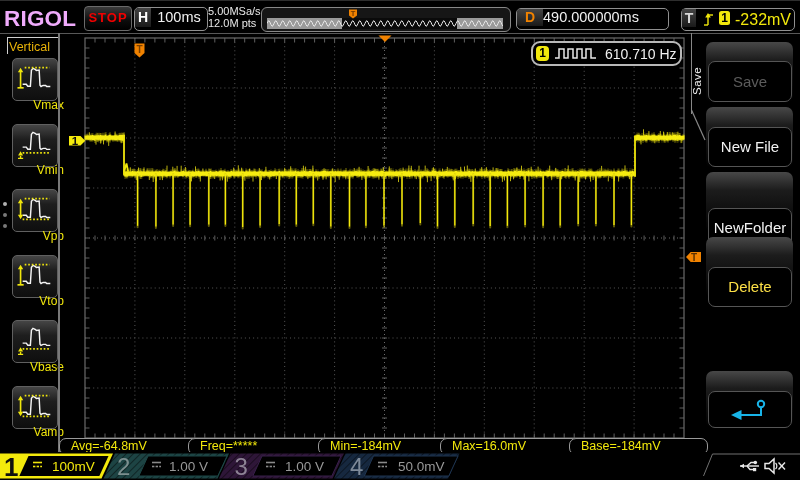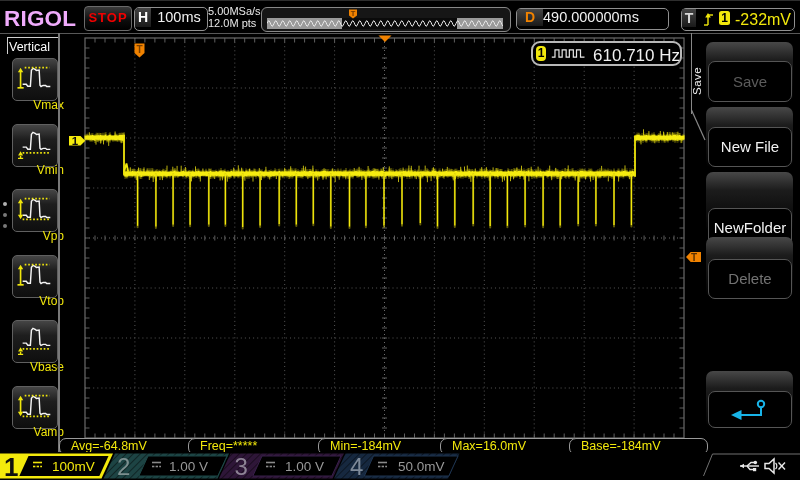--- a/index.html
+++ b/index.html
@@ -16,21 +16,21 @@
 .dval{position:absolute;left:26px;top:0;right:0;text-align:left;color:#f0f0f0;font-size:14.5px;line-height:17px}
 .tbox{left:681px;top:8px;width:112px;height:21px;border:1.5px solid #909090;border-radius:5px;background:#000;display:flex}
 .tkey{width:14px;height:18px;background:linear-gradient(#444,#1a1a1a);color:#d8d8d8;font-weight:bold;font-size:14px;text-align:center;line-height:18px}
 .tch{width:11px;height:14px;margin:2px 0 0 4px;background:#f2e80c;border-radius:2.5px;color:#000;font-weight:bold;font-size:12px;text-align:center;line-height:14px}
 .tval{margin:1.5px 0 0 5px;color:#f2e80c;font-size:16px;line-height:17px}
 .lbtn{position:absolute;left:12px;width:41px;height:38px;border:1px solid #606060;border-radius:5px;background:linear-gradient(#454545,#1e1e1e 35%,#0e0e0e);z-index:2;padding:3px 0 0 3px}
 .llab{position:absolute;left:0;width:64px;text-align:right;color:#f0e60c;font-size:12px;z-index:2}
 .dot{position:absolute;left:3px;width:4px;height:4px;border-radius:50%;background:#787878;z-index:3}
 .freq{left:531px;top:41px;width:147px;height:21px;border:2px solid #b8b8b8;border-radius:9px;background:#000;display:flex;z-index:2}
 .fch{width:13px;height:15px;margin:3px 0 0 3px;background:#f2e80c;border-radius:4px;color:#000;font-weight:bold;font-size:12px;text-align:center;line-height:15px}
-.fval{margin:3px 0 0 5px;color:#f0f0f0;font-size:17px;white-space:nowrap}
+.fval{margin:3px 0 0 5px;color:#f0f0f0;font-size:14px;white-space:nowrap}
 .rsec{position:absolute;left:706px;width:87px;border-radius:7px;background:linear-gradient(#484848,#1c1c1c 30%,#0c0c0c 70%,#000);z-index:2}
 .rbtn{position:absolute;left:2px;width:82px;background:#000;border:1.5px solid #555;border-radius:7px;font-size:15px;display:flex;align-items:center;justify-content:center}
 .pill{position:absolute;top:438px;height:15px;border:1px solid #9a9a9a;border-radius:7px;background:#000;color:#f2e80c;font-size:12.5px;line-height:14px;padding-left:11px;z-index:3}
 .vert{left:0;top:33.5px;width:59px;height:419px;background:#000;z-index:2}
 </style></head>
 <body>
 <svg class="abs" style="left:0;top:0;z-index:1" width="800" height="480" viewBox="0 0 800 480">
 <line x1="134.9" y1="38" x2="134.9" y2="438" stroke="#565656" stroke-width="1" stroke-dasharray="1 3.1"></line>
     <line x1="184.8" y1="38" x2="184.8" y2="438" stroke="#565656" stroke-width="1" stroke-dasharray="1 3.1"></line>
     <line x1="234.8" y1="38" x2="234.8" y2="438" stroke="#565656" stroke-width="1" stroke-dasharray="1 3.1"></line>
@@ -569,21 +569,21 @@
 </g>
 
 <g>
 <path d="M701,252 v10 h-10.3 l-4.7,-5 l4.7,-5 Z" fill="#f08200"></path>
 <text x="694" y="261" font-size="10" font-weight="bold" fill="#5a3000" text-anchor="middle">T</text>
 </g>
 </svg>
 <div class="abs vert"></div>
 <div class="abs" style="left:7px;top:37px;width:52px;height:1.2px;background:#d0d0d0;z-index:2"></div>
 <div class="abs" style="left:7px;top:37px;width:1.2px;height:17px;background:#d0d0d0;z-index:2"></div>
-<div class="abs" style="left:9px;top:39.5px;color:#ffffff;font-size:12.5px;z-index:2">Vertical</div>
+<div class="abs" style="left:9px;top:39.5px;color:#eab308;font-size:12.5px;z-index:2">Vertical</div>
 <div class="lbtn" style="top:58px"><svg width="36" height="31" viewBox="0 0 34 30">
       <path d="M6,21.5 h3.5 l1.5,2 h2.5 l1,-15.5 l1.5,-1.8 l2.5,1.2 l0.8,0.8 l2.7,-0.4 l0.8,14.7 l1,1.2 l2,-1 h2.5 l1,1 h3.5" fill="none" stroke="#f4f4f4" stroke-width="1.4"></path>
       <line x1="8" y1="5.5" x2="32" y2="5.5" stroke="#f0e60c" stroke-width="1.6" stroke-dasharray="1.6 1.8"></line>
       <g stroke="#f0e60c" stroke-width="1.6">
         <line x1="4" y1="8.5" x2="4" y2="25"></line>
         <line x1="1" y1="25" x2="7" y2="25"></line>
       </g>
       <path d="M4,5.5 l-2.6,4.5 h5.2 Z" fill="#f0e60c"></path>
     </svg></div>
 <div class="llab" style="top:97.5px">Vmax</div>
@@ -696,21 +696,21 @@
 <div class="rsec" style="top:41.5px;height:61px">
 <div class="rbtn" style="top:19px;height:39px;color:#5c5c5c">Save</div>
 </div>
 <div class="rsec" style="top:106.5px;height:61px">
 <div class="rbtn" style="top:20px;height:38px;color:#f2f2f2">New File</div>
 </div>
 <div class="rsec" style="top:171.5px;height:61px">
 <div class="rbtn" style="top:36px;height:38px;color:#f2f2f2">NewFolder</div>
 </div>
 <div class="rsec" style="top:236.5px;height:61px">
-<div class="rbtn" style="top:22px;height:38px;color:#737373">Delete</div>
+<div class="rbtn" style="top:30px;height:38px;color:#fde047">Delete</div>
 </div>
 <div class="rsec" style="top:371px;height:57px">
 <div class="rbtn" style="top:20px;height:35px;color:#f2f2f2">
       <svg width="44" height="26" viewBox="0 0 44 26">
         <g stroke="#18b4e8" stroke-width="2" fill="none">
           <circle cx="33" cy="7" r="3.2"></circle>
           <path d="M33,10.5 V18 H12"></path>
         </g>
         <path d="M13.5,13 L3,18 l10.5,5 Z" fill="#18b4e8"></path>
       </svg>

